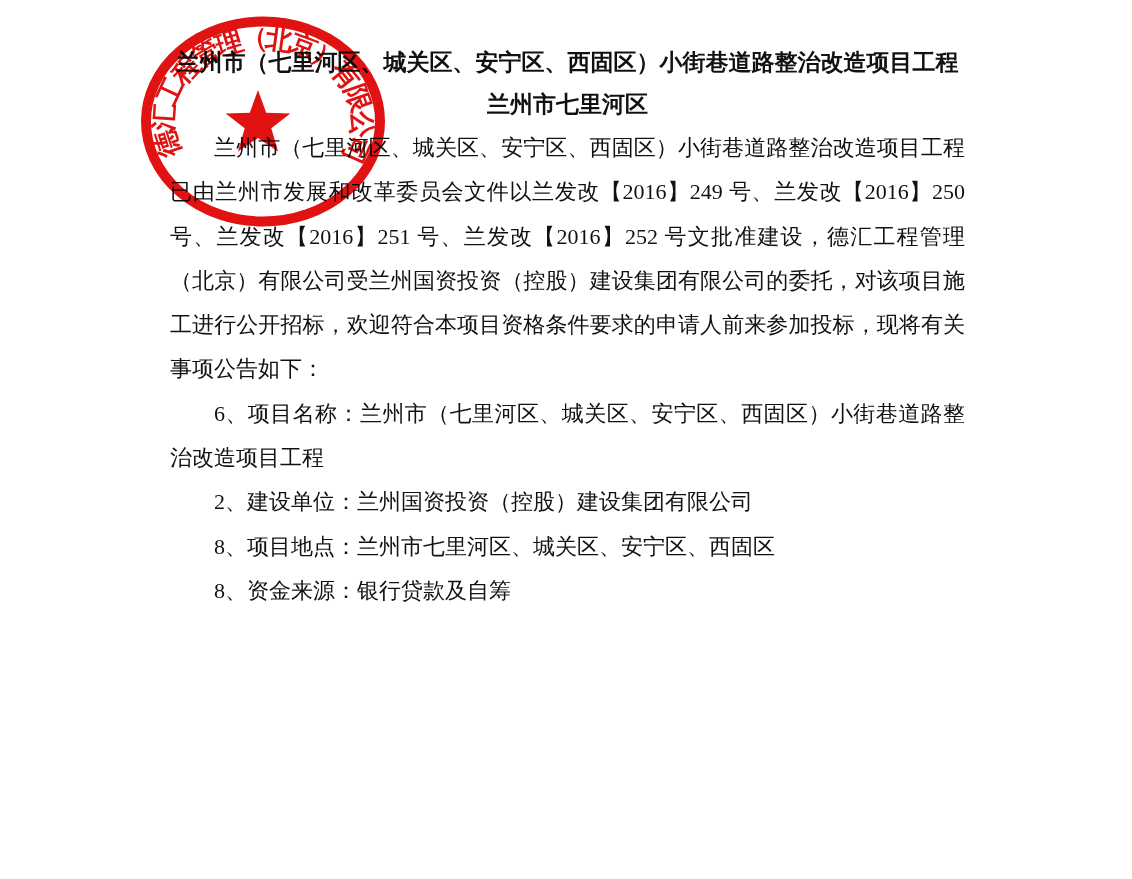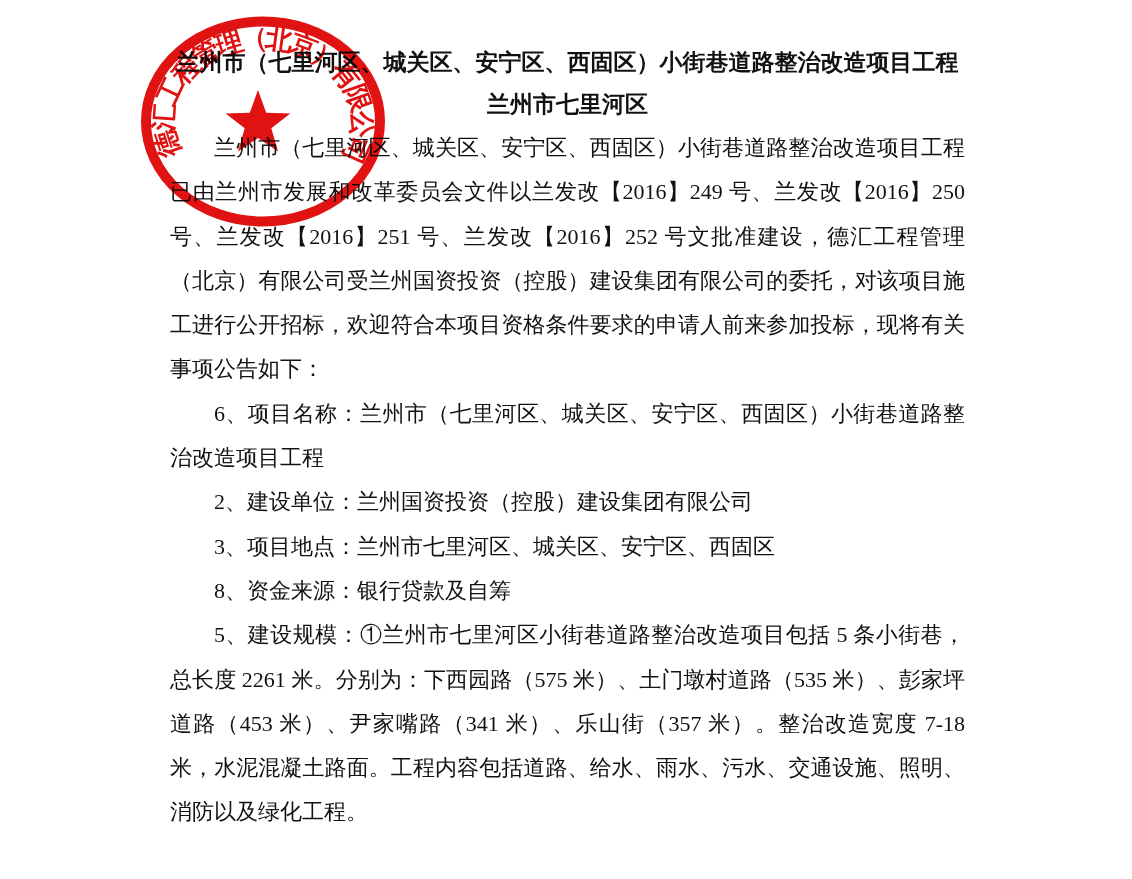--- a/index.html
+++ b/index.html
@@ -64,25 +64,24 @@
     <div class="title-line">兰州市（七里河区、城关区、安宁区、西固区）小街巷道路整治改造项目工程</div>
     <div class="title-line">兰州市七里河区</div>
 
     <p class="body indent">兰州市（七里河区、城关区、安宁区、西固区）小街巷道路整治改造项目工程已由兰州市发展和改革委员会文件以兰发改【2016】249 号、兰发改【2016】250 号、兰发改【2016】251 号、兰发改【2016】252 号文批准建设，德汇工程管理（北京）有限公司受兰州国资投资（控股）建设集团有限公司的委托，对该项目施工进行公开招标，欢迎符合本项目资格条件要求的申请人前来参加投标，现将有关事项公告如下：</p>
 
 
     <p class="body indent">6、项目名称：兰州市（七里河区、城关区、安宁区、西固区）小街巷道路整治改造项目工程</p>
 
     <p class="body indent">2、建设单位：兰州国资投资（控股）建设集团有限公司</p>
 
-    <p class="body indent">3、项目地点：兰州市七里河区、城关区、安宁区、西固区</p>
+    <p class="body indent">8、项目地点：兰州市七里河区、城关区、安宁区、西固区</p>
 
     <p class="body indent">8、资金来源：银行贷款及自筹</p>
 
-    <p class="body indent">5、建设规模：①兰州市七里河区小街巷道路整治改造项目包括 5 条小街巷，总长度 2261 米。分别为：下西园路（575 米）、土门墩村道路（535 米）、彭家坪道路（453 米）、尹家嘴路（341 米）、乐山街（357 米）。整治改造宽度 7-18 米，水泥混凝土路面。工程内容包括道路、给水、雨水、污水、交通设施、照明、消防以及绿化工程。</p>
   </div>
 
   <svg class="stamp" viewBox="0 0 430 250" aria-hidden="true">
     <defs>
       <path id="stamp-text-arc" d="M 181.4 152.8 A 90 74 0 1 1 344.6 152.8" fill="none"></path>
     </defs>
 
     <ellipse cx="263" cy="121.5" rx="117" ry="100" fill="none" stroke="#e01212" stroke-width="10"></ellipse>
 
     <polygon fill="#e01212" points="258,90 266.2,112.7 290.3,113.5 271.3,128.3 278,151.5 258,138 238,151.5 244.7,128.3 225.7,113.5 249.8,112.7"></polygon>

